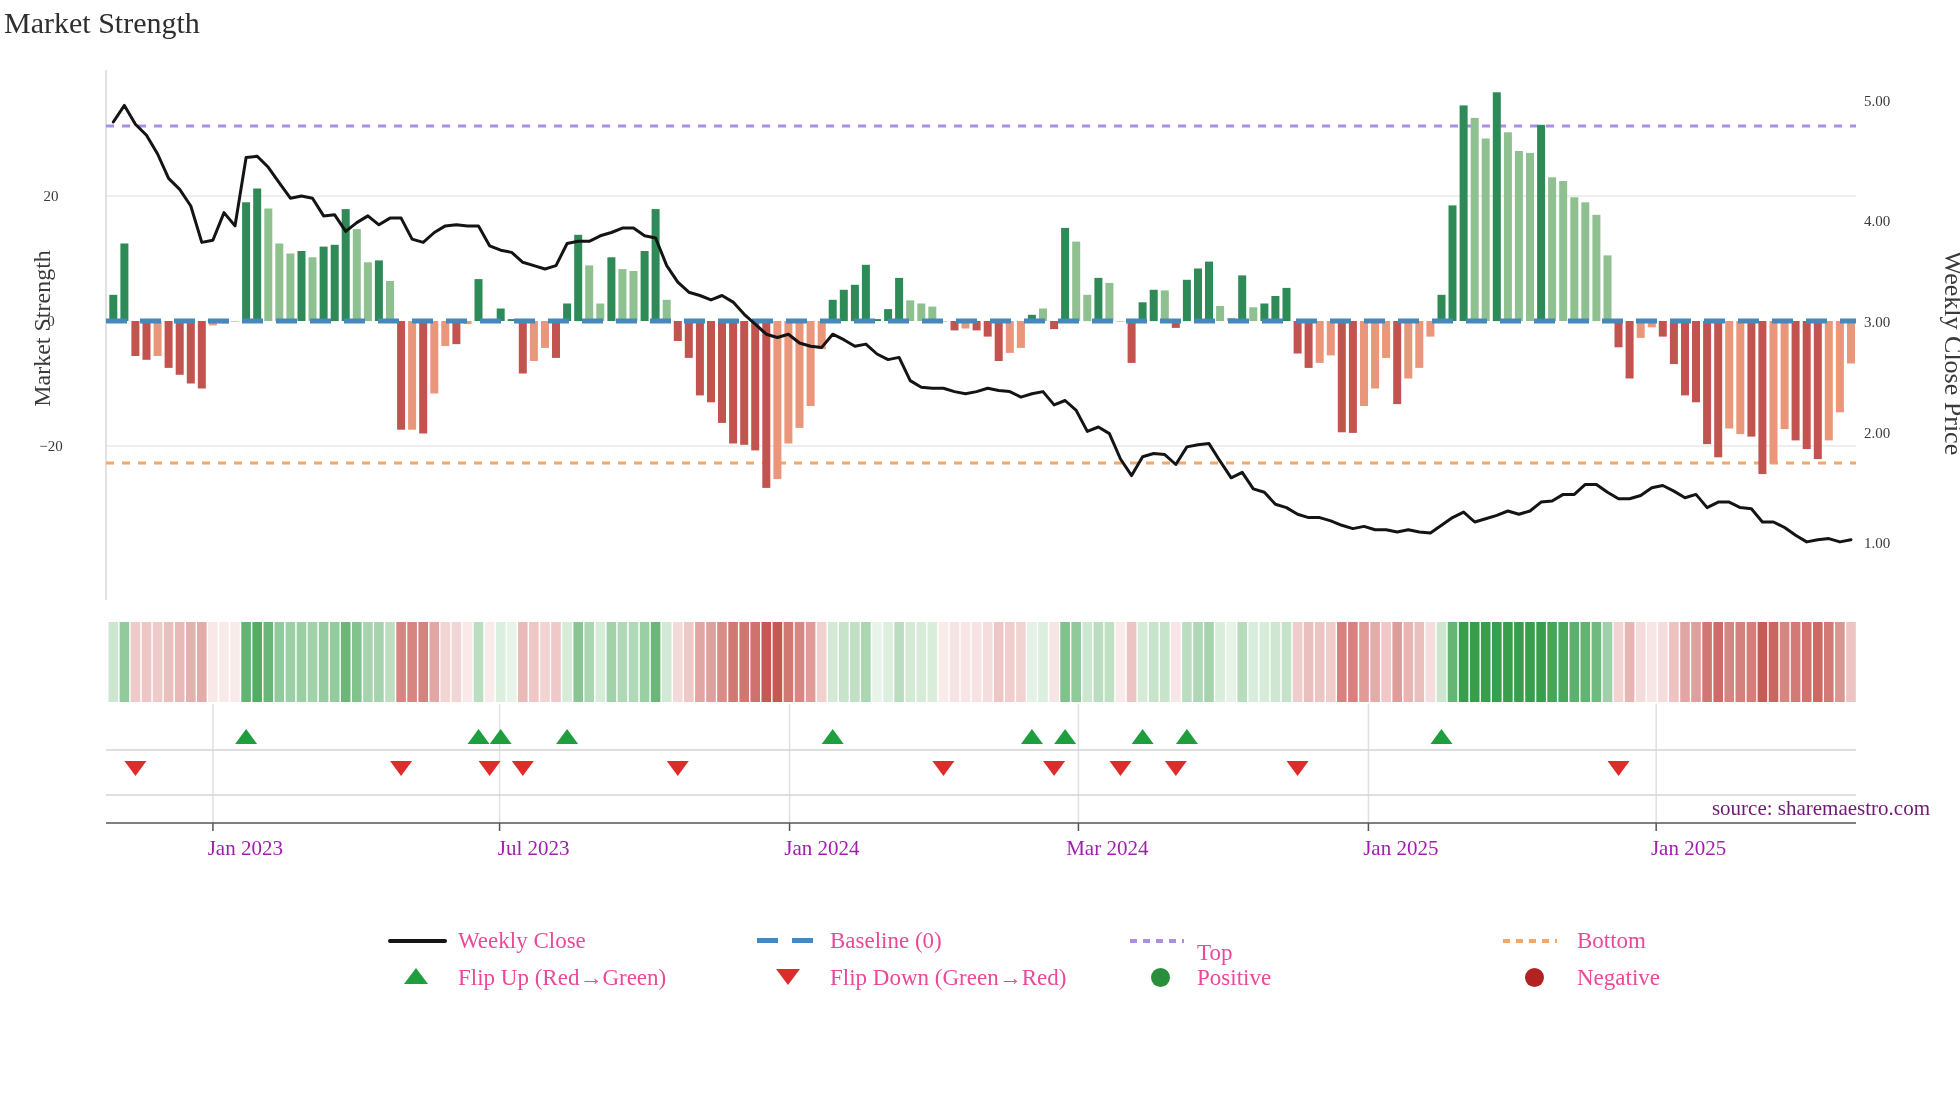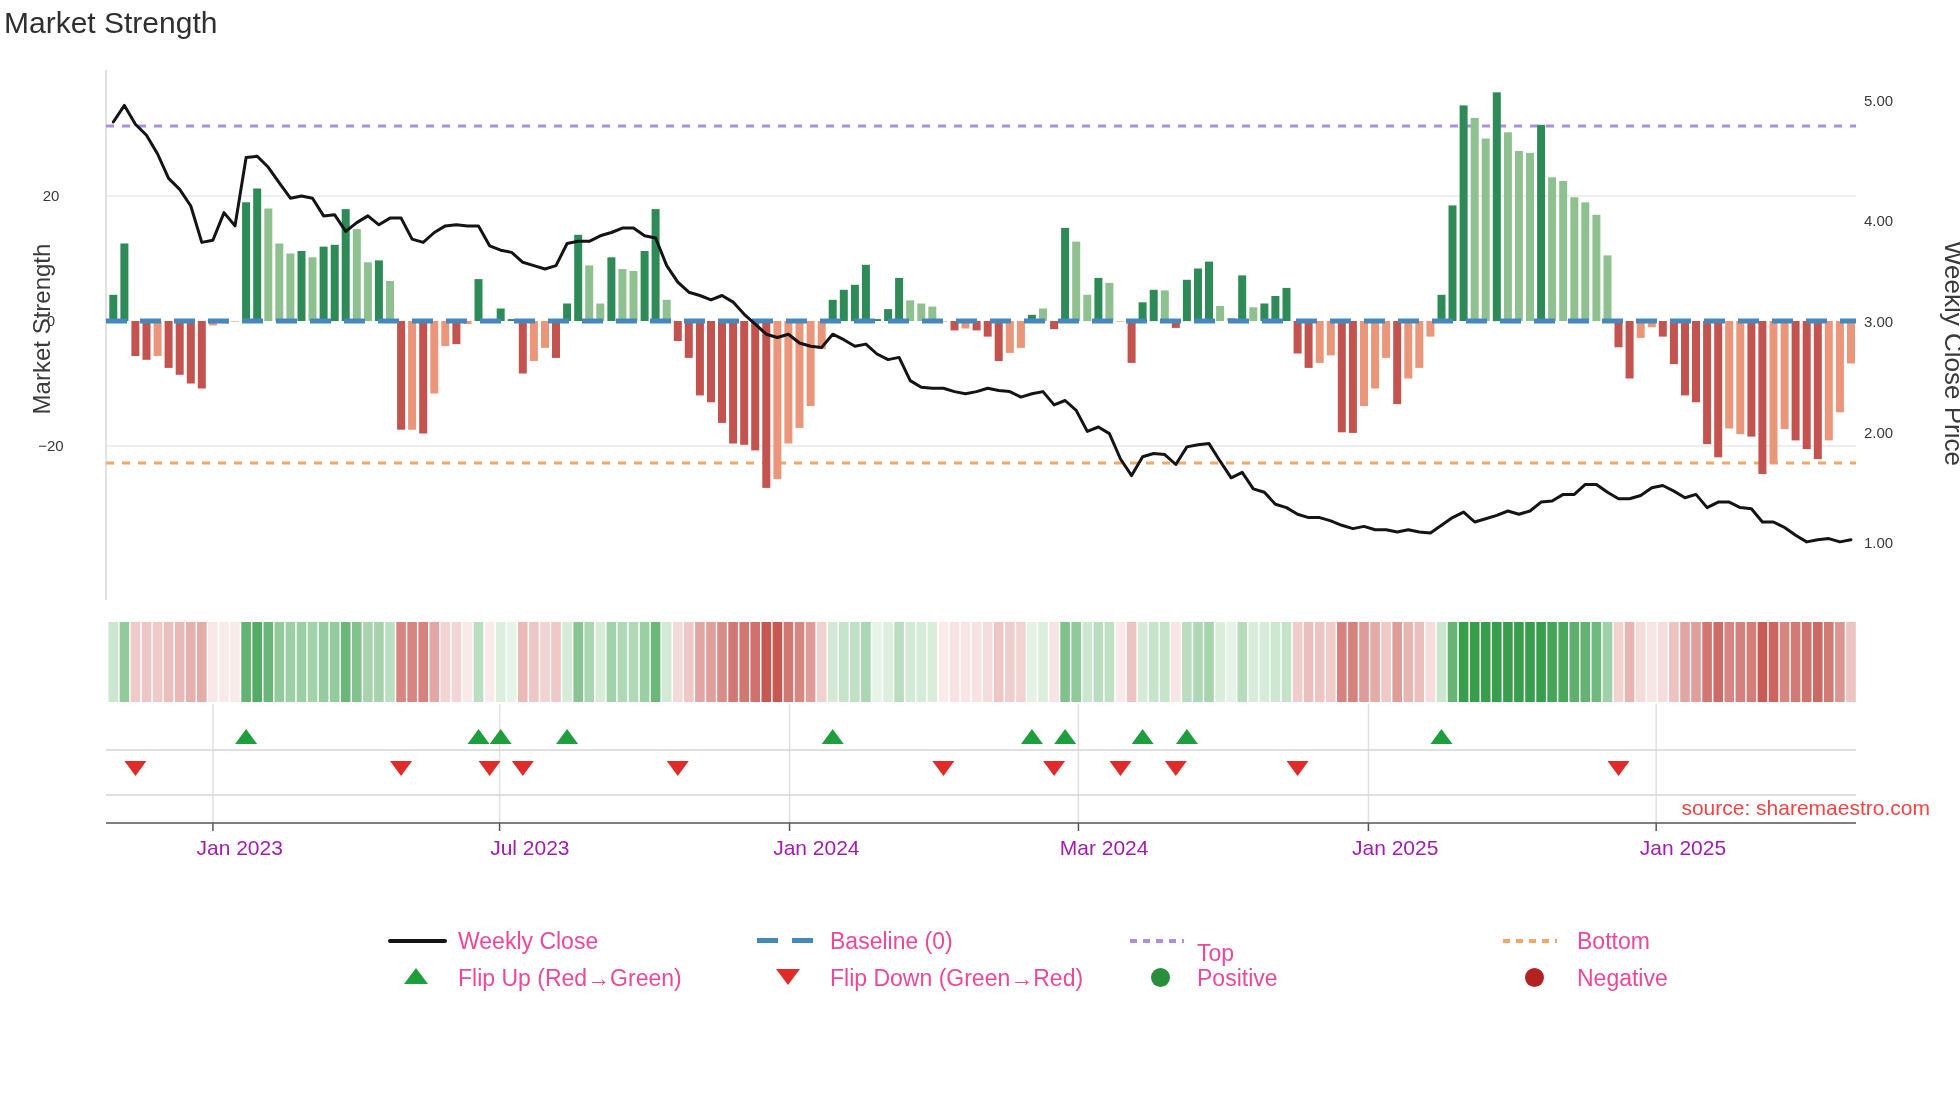--- a/index.html
+++ b/index.html
@@ -1,27 +1,27 @@
 <!DOCTYPE html>
 <html><head>
 <meta charset="utf-8">
 <style>
   html,body{margin:0;padding:0;background:#fff;}
   .canvas{position:relative;width:1960px;height:1102px;background:#ffffff;overflow:hidden;
-          font-family:Liberation Sans, sans-serif;}
+          font-family:Liberation Serif, serif;}
   .abs{position:absolute;}
   .title{left:4px;top:6px;font-size:30px;color:#2f2f2f;}
   .ylab-left{left:-58px;top:315px;width:200px;text-align:center;font-size:24px;color:#3a3a3a;
              transform:rotate(-90deg);transform-origin:center;}
   .ylab-right{left:1838px;top:338px;width:230px;text-align:center;font-size:26px;color:#3a3a3a;
               transform:rotate(90deg);transform-origin:center;}
   .ytick{font-size:15px;color:#3a3a3a;height:26px;line-height:26px;}
   .ytick.left{width:90px;text-align:center;}
   .xtick{font-size:21px;color:#a21caf;width:140px;text-align:right;top:836px;}
-  .source{font-size:21px;color:#ef4444;right:30px;top:796px;}
+  .source{font-size:21px;color:#701a75;right:30px;top:796px;}
   .legend-label{font-size:23px;color:#ec4899;height:30px;line-height:30px;}
   .sw-line{width:59px;height:4px;background:#141414;border-radius:2px;}
   .sw-dash{width:56px;height:5px;background:repeating-linear-gradient(90deg,#4688bd 0 21px,transparent 21px 35px);}
   .sw-dots-purple{width:54px;height:4px;background:repeating-linear-gradient(90deg,#ab8fe0 0 7px,transparent 7px 13px);}
   .sw-dots-orange{width:54px;height:4px;background:repeating-linear-gradient(90deg,#f2a869 0 7px,transparent 7px 13px);}
   .sw-tri-up{width:0;height:0;border-left:12px solid transparent;border-right:12px solid transparent;border-bottom:16px solid #1f9e3d;}
   .sw-tri-down{width:0;height:0;border-left:12px solid transparent;border-right:12px solid transparent;border-top:16px solid #e02b2b;}
   .sw-circle-green{width:19px;height:19px;border-radius:50%;background:#2a8f3c;}
   .sw-circle-red{width:19px;height:19px;border-radius:50%;background:#b22222;}
 </style>

